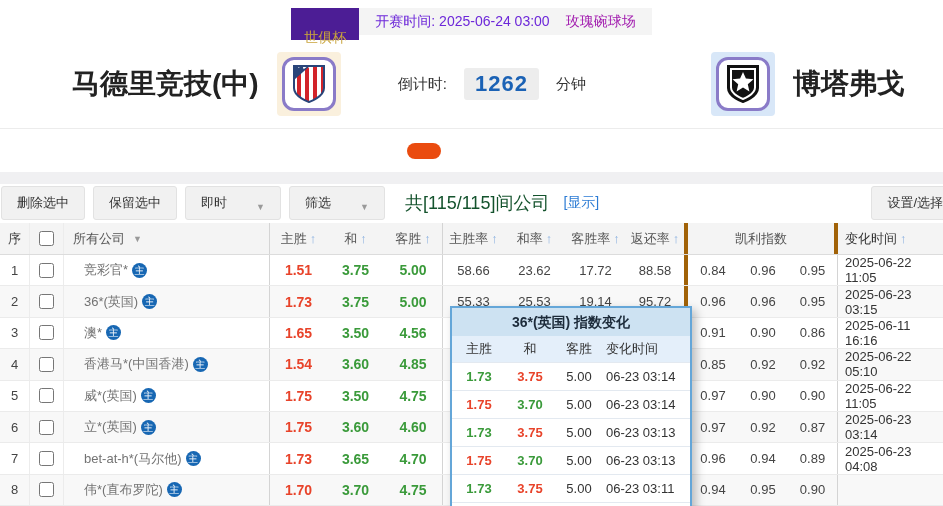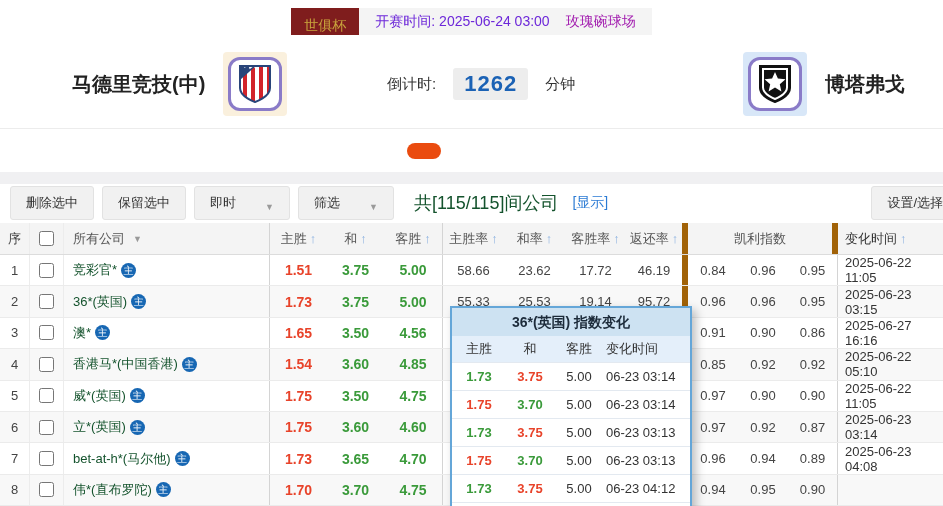--- a/index.html
+++ b/index.html
@@ -4,45 +4,45 @@
 <style>
   * { margin:0; padding:0; box-sizing:border-box; }
   html,body { width:943px; height:506px; }
   body {
     position:relative; overflow:hidden; background:#fff;
     font-family:"Liberation Sans", sans-serif; color:#333;
   }
   
   .topbar { position:absolute; top:8px; left:0; right:0; display:flex; justify-content:center; }
   .topbar-box { display:flex; align-items:stretch; background:#f4f4f4; height:27px; line-height:27px; font-size:14px; }
-  .league-badge { background:#7f1d1d; color:var(--gold,#c9a43c); padding:4px 13px; }
+  .league-badge { background:#4c1d95; color:var(--gold,#c9a43c); padding:16px 13px; }
   .kickoff { padding:0 14px 0 16px; font-weight:normal; color:#6d28d9; }
   .venue { padding:0 16px 0 2px; color:#a21caf; }
   
   .match-row { position:absolute; top:40px; left:0; right:0; height:88px;
     display:flex; align-items:center; justify-content:space-between; padding:0 38px 0 72px; }
   .team { display:flex; align-items:center; gap:18px; }
-  .team-name { font-size:20px; font-weight:bold; color:#222;text-align:center; }
+  .team-name { font-size:28px; font-weight:bold; color:#222;text-align:center; }
   .logo-box { width:64px; height:64px; border-radius:4px; display:flex; align-items:center; justify-content:center; }
   .logo-box.home { background:#faf0dd; }
   .logo-box.away { background:#d8e7f8; }
   .logo-frame { width:54px; height:54px; background:#fff; border:3px solid #8a7bc8; border-radius:12px;
     display:flex; align-items:center; justify-content:center; }
   .countdown { display:flex; align-items:center; gap:17px; font-size:15px; color:#333; margin-right:68px; }
   .countdown-value { font-size:22px; font-weight:bold; color:var(--link_blue_dark,#1b62b5);
     background:#ededed; padding:3px 11px; border-radius:3px; letter-spacing:1px; }
   
   .navbar { position:absolute; top:128px; left:0; right:0; height:44px; border-top:1px solid #ececec;
     display:flex; justify-content:center; align-items:center; gap:48px; font-size:15px; font-weight:bold; color:#2b2b2b; }
   .tab { cursor:pointer; white-space:nowrap; }
   .tab.active { background:var(--accent_orange,#ea4b0f); color:#fff; padding:8px 17px; border-radius:18px; }
   .gray-band { position:absolute; top:172px; left:0; right:0; height:12px; background:#f0f0f2; }
   
   .toolbar { position:absolute; top:184px; left:0; right:0; height:38px; display:flex; align-items:center;
-    padding-left:10px; gap:8px; font-size:13px; }
+    padding-left:1px; gap:8px; font-size:13px; }
   .tb-btn { background:#f1f1f1; border:1px solid #e2e2e2; border-radius:3px; padding:7px 15px;
     color:#333; font-size:13px; cursor:pointer; white-space:nowrap; }
   .tb-dd { display:flex; align-items:flex-end; justify-content:space-between; min-width:96px; }
   .dd-caret { color:#9a9a9a; font-size:9px; margin-left:14px; }
   .tb-dd2 .dd-caret { margin-left:6px; }
   .company-count { margin-left:12px; font-size:18px; color:#14532d; }
   .show-link { color:var(--link_blue,#2b7bd4); font-size:14px; margin-left:6px; cursor:pointer; }
   .settings-btn { margin-left:auto; margin-right:-16px; }
   
   .odds-table { position:absolute; top:223px; left:0; width:943px; font-size:13px; }
@@ -50,33 +50,33 @@
   .thead { background:#f4f4f4; color:#555; height:32px; border-bottom:1px solid #dcdcdc; }
   .tbody .trow:nth-child(even) { background:#f8f8f8; }
   .cell { display:flex; align-items:center; justify-content:center; height:100%; }
   .c-no { width:30px; border-right:1px solid #ececec; color:#444; }
   .c-check { width:34px; border-right:1px solid #ececec; }
   .c-check input { width:15px; height:15px; cursor:pointer; }
   .c-company { width:206px; justify-content:flex-start; padding-left:9px; gap:4px; border-right:1px solid #d4d4d4; }
   .c-odd { width:57px; }
   .c-odd3 { width:59px; border-right:1px solid #d4d4d4; }
   .c-rate { width:61px; }
-  .c-rate4 { width:62px; border-right:6px solid #a16207;text-align:right; }
+  .c-rate4 { width:62px; border-right:4px solid #a16207;text-align:right; }
   .c-kelly { width:50px; color:#444; }
-  .c-kelly-head { width:150px; border-right:6px solid #a16207; }
+  .c-kelly-head { width:150px; border-right:4px solid #a16207; }
   .c-kelly3 { border-right:1px solid #d4d4d4; }
   .c-time { flex:1; justify-content:flex-start; padding-left:7px; color:#333; }
   .sort-up { color:#8ab0e0; font-weight:bold; margin-left:3px; font-size:13px; }
   .caret-sm { color:#999; font-size:9px; margin-left:4px; }
   .odds-home { color:var(--odds_red,#e8432a); font-weight:bold; font-size:14px;text-align:center; }
   .odds-grn  { color:var(--odds_green,#3a9a3a); font-weight:bold; font-size:14px; }
   .rate-val { color:#444; }
   .home-badge { width:15px; height:15px; border-radius:50%; background:var(--badge_blue,#1767b3);
     color:#fff; font-size:10px; line-height:15px; text-align:center; flex:none; }
-  .company-name { color:#14532d; }
+  .company-name { color:#737373;margin-left:11px; }
   
   .popup { position:absolute; left:450px; top:306px; width:242px; background:#fff;
     border:2px solid var(--popup_border,#64a6d8); box-shadow:4px 4px 9px rgba(0,0,0,.25); z-index:5; font-size:13px; }
   .popup-title { background:#cde2f2; height:28px; line-height:28px; text-align:center;
     font-weight:bold; font-size:14px; color:#1c2b3a; }
   .popup-head { display:flex; align-items:center; background:#e4effa; height:26px; color:#333; }
   .popup-row { display:flex; align-items:center; height:28px; border-top:1px solid #e3e9f0; }
   .p-home { width:54px; justify-content:center; display:flex; }
   .p-draw { width:48px; justify-content:center; display:flex; }
   .p-away { width:50px; justify-content:center; display:flex; }
@@ -223,21 +223,21 @@
         <div class="cell c-company">
           <span class="company-name">竞彩官*</span>
           <span class="home-badge">主</span>
         </div>
         <div class="cell c-odd odds-home">1.51</div>
         <div class="cell c-odd odds-grn">3.75</div>
         <div class="cell c-odd c-odd3 odds-grn">5.00</div>
         <div class="cell c-rate rate-val">58.66</div>
         <div class="cell c-rate rate-val">23.62</div>
         <div class="cell c-rate rate-val">17.72</div>
-        <div class="cell c-rate c-rate4 rate-val">46.19</div>
+        <div class="cell c-rate c-rate4 rate-val">88.58</div>
         <div class="cell c-kelly">0.84</div>
         <div class="cell c-kelly">0.96</div>
         <div class="cell c-kelly c-kelly3">0.95</div>
         <div class="cell c-time">2025-06-22 11:05</div>
       </div>
       <div class="trow">
         <div class="cell c-no">2</div>
         <div class="cell c-check">
           <input type="checkbox" style="">
         </div>
@@ -269,21 +269,21 @@
         <div class="cell c-odd odds-home">1.65</div>
         <div class="cell c-odd odds-grn">3.50</div>
         <div class="cell c-odd c-odd3 odds-grn">4.56</div>
         <div class="cell c-rate rate-val"></div>
         <div class="cell c-rate rate-val"></div>
         <div class="cell c-rate rate-val"></div>
         <div class="cell c-rate c-rate4 rate-val"></div>
         <div class="cell c-kelly">0.91</div>
         <div class="cell c-kelly">0.90</div>
         <div class="cell c-kelly c-kelly3">0.86</div>
-        <div class="cell c-time">2025-06-27 16:16</div>
+        <div class="cell c-time">2025-06-11 16:16</div>
       </div>
       <div class="trow">
         <div class="cell c-no">4</div>
         <div class="cell c-check">
           <input type="checkbox" style="">
         </div>
         <div class="cell c-company">
           <span class="company-name">香港马*(中国香港)</span>
           <span class="home-badge">主</span>
         </div>
@@ -416,21 +416,21 @@
       <div class="popup-row">
         <span class="p-home red">1.75</span>
         <span class="p-draw green">3.70</span>
         <span class="p-away">5.00</span>
         <span class="p-time">06-23 03:13</span>
       </div>
       <div class="popup-row">
         <span class="p-home green">1.73</span>
         <span class="p-draw red">3.75</span>
         <span class="p-away">5.00</span>
-        <span class="p-time">06-23 04:12</span>
+        <span class="p-time">06-23 03:11</span>
       </div>
       <div class="popup-row">
         
         
         
         
       </div>
     </div>
 </div>
 

